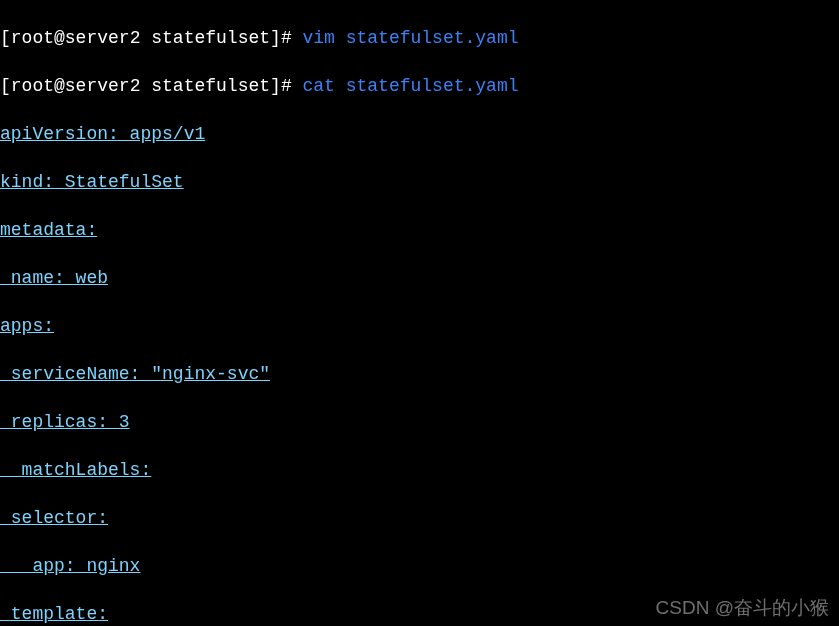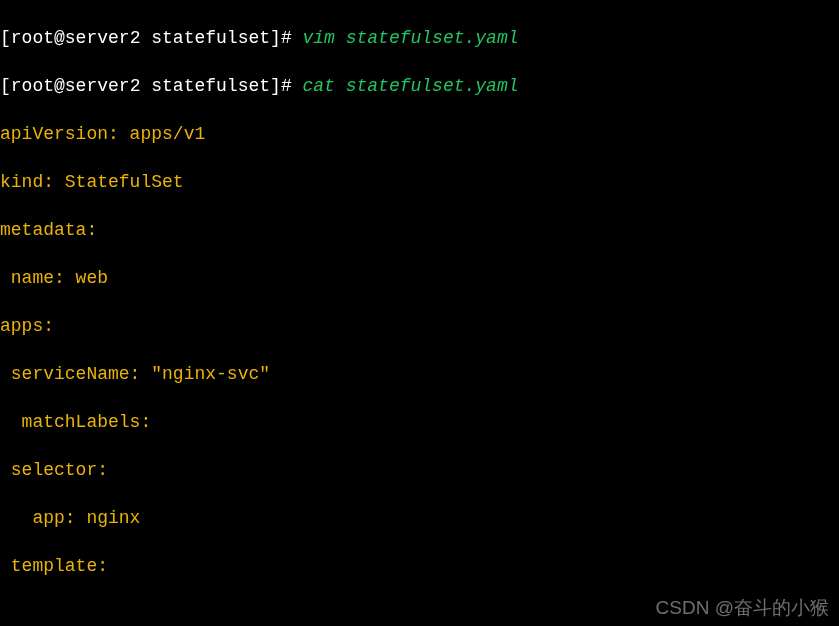--- a/index.html
+++ b/index.html
@@ -14,22 +14,22 @@
       height: 626px;
       overflow: hidden;
       position: relative;
     }
     .terminal {
       white-space: pre;
     }
     .line {
       display: block;
     }
-    .command { color: #22c55e; font-style: italic; }
-    .output { color: #eab308; }
+    .command { color: #3b82f6; }
+    .output { color: #7dd3fc; text-decoration: underline; }
     .watermark {
       position: absolute;
       bottom: 6px;
       right: 10px;
       color: rgba(200, 200, 200, 0.55);
       font-size: 19px;
       font-family: sans-serif;
     }
   </style>
 </head>
@@ -37,20 +37,21 @@
 
 <div class="terminal">
 <span class="line"><span>[</span><span>root@server2</span> <span>statefulset</span><span>]# </span><span class="command">vim statefulset.yaml</span></span>
 <span class="line"><span>[</span><span>root@server2</span> <span>statefulset</span><span>]# </span><span class="command">cat statefulset.yaml</span></span>
 <span class="line output">apiVersion: apps/v1</span>
 <span class="line output">kind: StatefulSet</span>
 <span class="line output">metadata:</span>
 <span class="line output"> name: web</span>
 <span class="line output">apps:</span>
 <span class="line output"> serviceName: "nginx-svc"</span>
+<span class="line output"> replicas: 3</span>
 <span class="line output">  matchLabels:</span>
 <span class="line output"> selector:</span>
 <span class="line output">   app: nginx</span>
 <span class="line output"> template:</span>
 
 
 
 
 
 

